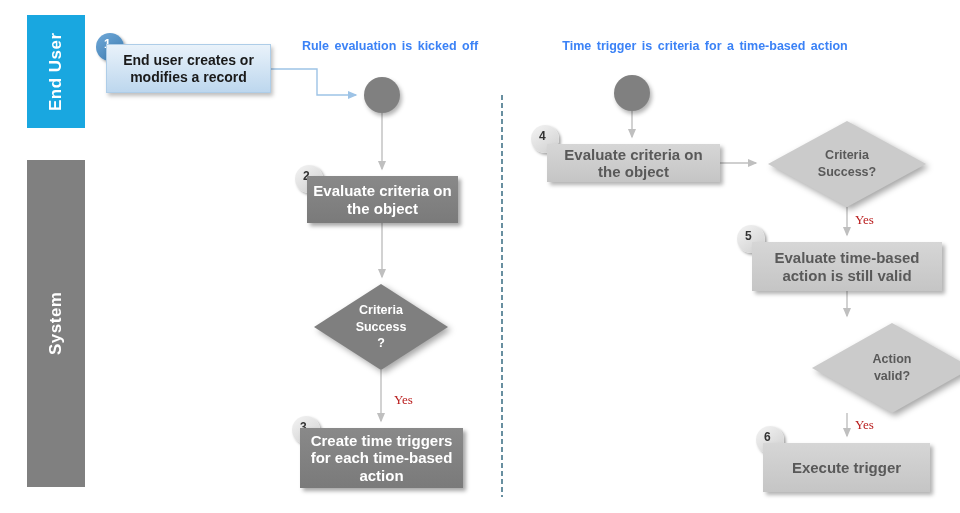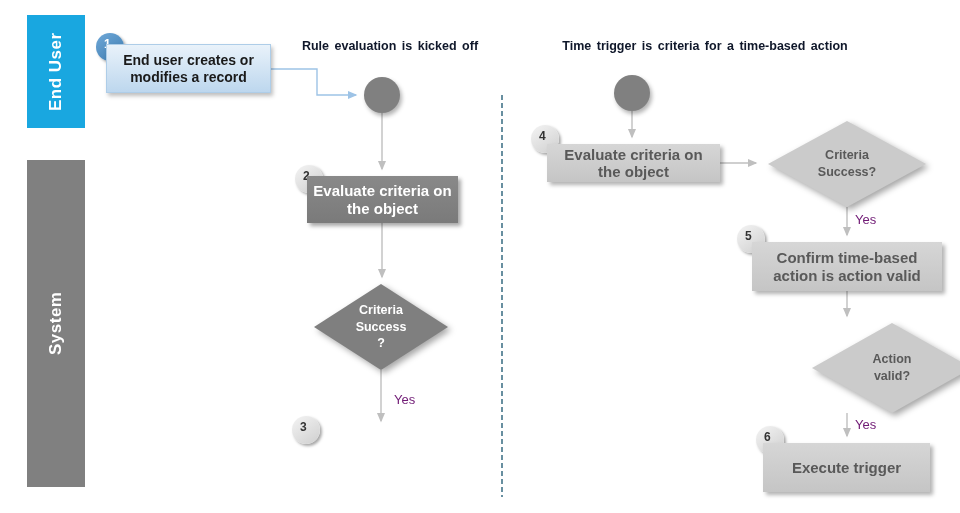--- a/index.html
+++ b/index.html
@@ -11,21 +11,21 @@
   
   .lane{
     display:flex;align-items:center;justify-content:center;
     color:#ffffff;font-weight:bold;font-size:17px;letter-spacing:.5px;
     writing-mode:vertical-rl;transform:rotate(180deg);z-index:3;
   }
   .lane-user{background:#19A7E0;}
   .lane-system{background:#808080;}
   
   .flow-title{
-    font-size:12.5px;font-weight:bold;color:#0f172a;text-align:center;z-index:3;word-spacing:2px;
+    font-size:12.5px;font-weight:bold;color:#3b82f6;text-align:center;z-index:3;word-spacing:2px;
   }
   
   .node{
     display:flex;align-items:center;justify-content:center;text-align:center;
     font-weight:bold;line-height:1.15;z-index:3;padding:2px 4px;box-sizing:border-box;
   }
   .node-blue{
     background:linear-gradient(180deg,#E9F2FA 0%,#BDD7EE 100%);
     border:1px solid #AECDE8;color:#1a1a1a;font-size:14px;
     box-shadow:2px 3px 4px rgba(0,0,0,.25);
@@ -56,21 +56,21 @@
   
   .badge{
     width:28px;height:28px;border-radius:50%;z-index:2;box-sizing:border-box;
     display:flex;align-items:flex-start;justify-content:flex-start;
     padding:4px 0 0 8px;font-size:12px;font-weight:bold;
     box-shadow:2px 2px 3px rgba(0,0,0,.35);
   }
   .badge-gray{background:linear-gradient(145deg,#F4F4F4 0%,#CFCFCF 100%);color:#333;}
   .badge-blue{background:linear-gradient(145deg,#6FA8D8 0%,#3D7BAF 100%);color:#fff;}
   
-  .yes-label{font-size:13px;color:#701a75;z-index:3;}
+  .yes-label{font-size:13px;color:#b91c1c;z-index:3;font-family:Liberation Serif, serif;}
   svg.connectors{position:absolute;left:0;top:0;z-index:1;}
 </style>
 </head>
 <body>
 
 <div id="canvas">
 
   <svg class="connectors" width="960" height="513" viewBox="0 0 960 513">
     <defs>
       <marker id="ah-gray" markerWidth="8" markerHeight="8" refX="6" refY="3" orient="auto">
@@ -128,33 +128,34 @@
   <div class="abs node node-dark" style="left:307px;top:176px;width:151px;height:47px;">Evaluate criteria on the object</div>
 
   <div class="abs diamond-wrap" style="left:314px;top:284px;width:134px;height:86px;">
     <div class="diamond diamond-dark">Criteria
 Success
 ?</div>
   </div>
 
   <div class="abs yes-label" style="left:394px;top:392px;">Yes</div>
 
+  <div class="abs node node-dark" style="left:300px;top:428px;width:163px;height:60px;">Create time triggers for each time-based action</div>
 
   <div class="abs start-circle" style="left:614px;top:75px;"></div>
 
   <div class="abs node node-light" style="left:547px;top:144px;width:173px;height:38px;">Evaluate criteria on the object</div>
 
   <div class="abs diamond-wrap" style="left:768px;top:121px;width:158px;height:86px;">
     <div class="diamond diamond-light">Criteria
 Success?</div>
   </div>
 
   <div class="abs yes-label" style="left:855px;top:212px;">Yes</div>
 
-  <div class="abs node node-light" style="left:752px;top:242px;width:190px;height:49px;">Confirm time-based action is action valid</div>
+  <div class="abs node node-light" style="left:752px;top:242px;width:190px;height:49px;">Evaluate time-based action is still valid</div>
 
   <div class="abs diamond-wrap" style="left:812px;top:323px;width:160px;height:90px;">
     <div class="diamond diamond-light">Action
 valid?</div>
   </div>
 
   <div class="abs yes-label" style="left:855px;top:417px;">Yes</div>
 
   <div class="abs node node-light" style="left:763px;top:443px;width:167px;height:49px;">Execute trigger</div>
 

